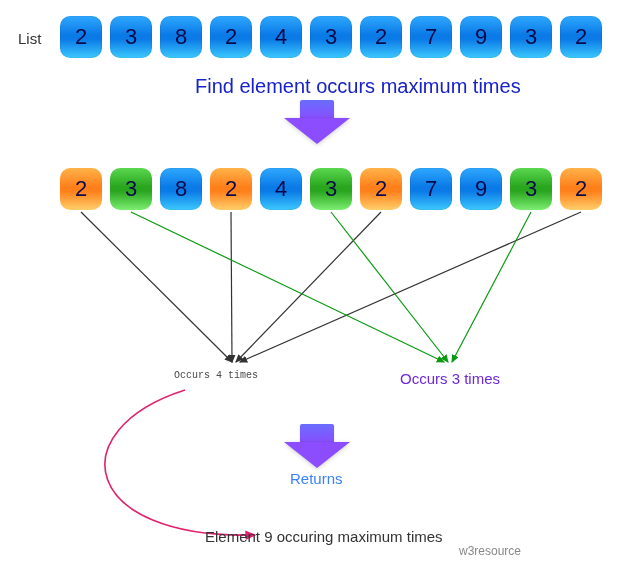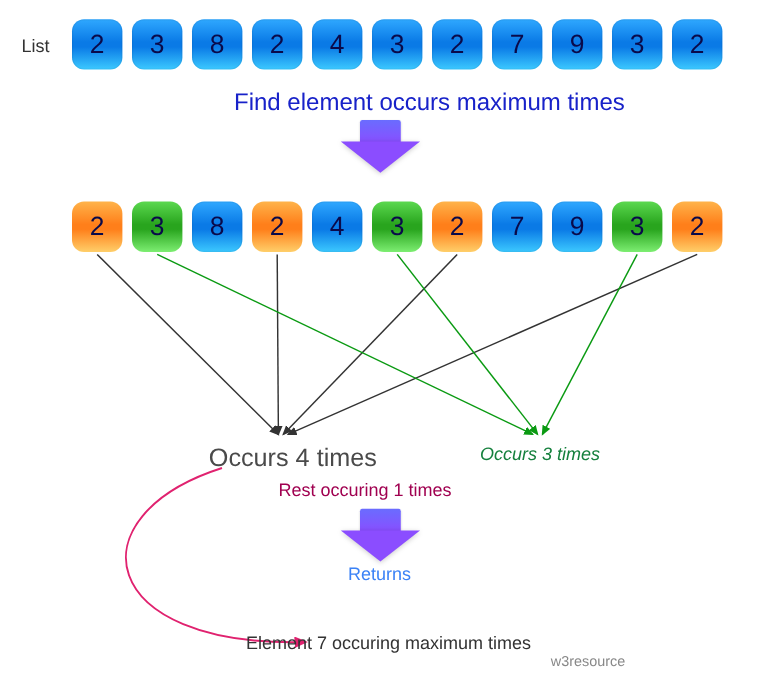--- a/index.html
+++ b/index.html
@@ -99,28 +99,28 @@
     border-left: 33px solid transparent;
     border-right: 33px solid transparent;
     border-top: 26px solid;
     border-top-color: rgba(255,255,255,0);
   }
 
   .occurs4 {
     top: 370px;
     left: 174px;
     color: #4a4a4a;
-    font-size: 21px;
+    font-size: 10px;
+    font-family: Liberation Mono, monospace;
   }
   .occurs3 {
     top: 370px;
     left: 400px;
-    color: #15803d;
-    font-size: 15px;
-    font-style: italic;
+    color: #6d28d9;
+    font-size: 15px;
   }
   .rest {
     top: 400px;
     left: 232px;
     color: #a00050;
     font-size: 15px;
   }
   .returns {
     top: 470px;
     left: 290px;
@@ -208,24 +208,23 @@
 
     <line x1="131" y1="212" x2="444" y2="362" stroke="#0a9a12" stroke-width="1.2" marker-end="url(#arrGreen)"></line>
     <line x1="331" y1="212" x2="448" y2="362" stroke="#0a9a12" stroke-width="1.2" marker-end="url(#arrGreen)"></line>
     <line x1="531" y1="212" x2="452" y2="362" stroke="#0a9a12" stroke-width="1.2" marker-end="url(#arrGreen)"></line>
 
     <path d="M 185 390 C 60 430, 80 540, 255 535" fill="none" stroke="#e0226f" stroke-width="1.6" marker-end="url(#arrPink)"></path>
   </svg>
 
   <div class="label occurs4">Occurs 4 times</div>
   <div class="label occurs3">Occurs 3 times</div>
-  <div class="label rest">Rest occuring 1 times</div>
 
   <div class="bigarrow" style="top:424px">
     <div class="shaft"></div>
       <div class="head"></div>
   </div>
 
   <div class="label returns">Returns</div>
-  <div class="label result">Element 7 occuring maximum times</div>
+  <div class="label result">Element 9 occuring maximum times</div>
 
   <div class="watermark">w3resource</div>
 </div>
 
 </body></html>

